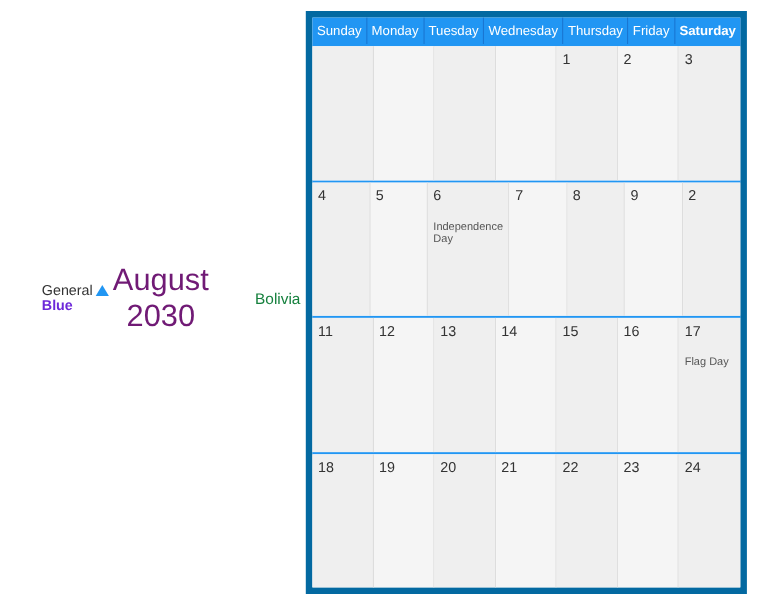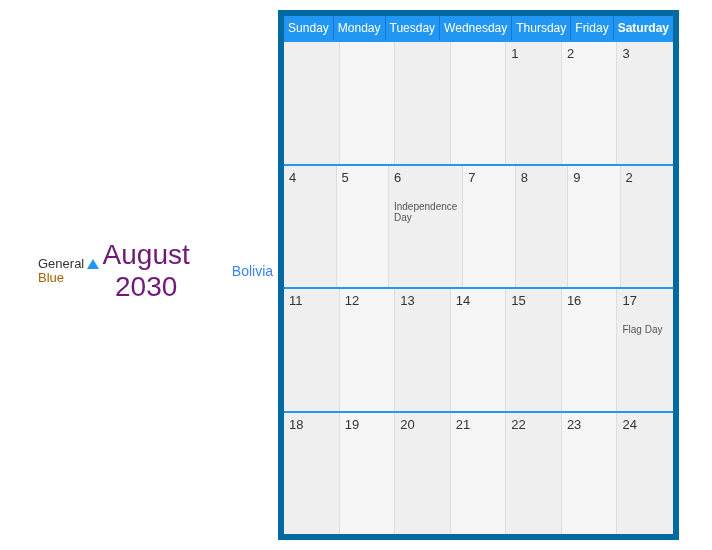--- a/index.html
+++ b/index.html
@@ -31,21 +31,21 @@
     }
     .month-title {
       font-size: 28px;
       color: #701a75;
       font-weight: normal;
       text-align: center;
       flex: 1;
     }
     .country-name {
       font-size: 14px;
-      color: #3b82f6;
+      color: #15803d;
       text-align: right;
       min-width: 80px;
     }
     .calendar-grid {
       flex: 1;
       border: 6px solid #0369a1;
       display: flex;
       flex-direction: column;
     }
     .day-headers {
@@ -109,21 +109,21 @@
 <body>
 
 <div class="calendar-container">
   <div class="header">
     <div class="logo">
   <div style="display:flex;flex-direction:column;line-height:1.2;">
     <div style="display:flex;align-items:center;gap:2px;">
       <span style="font-size:13px;color:#333;">General</span>
       <div style="width:0;height:0;border-left:6px solid transparent;border-right:6px solid transparent;border-bottom:10px solid #2196f3;margin-left:1px;margin-bottom:1px;"></div>
     </div>
-    <span style="font-size:13px;color:#a16207;font-weight:normal;margin-top:-2px;">Blue</span>
+    <span style="font-size:13px;color:#6d28d9;font-weight:bold;margin-top:-2px;">Blue</span>
   </div>
 </div>
     <div class="month-title">August 2030</div>
     <div class="country-name">Bolivia</div>
   </div>
 
   <div class="calendar-grid">
     <div class="day-headers">
       <div class="day-header">Sunday</div>
       <div class="day-header">Monday</div>

